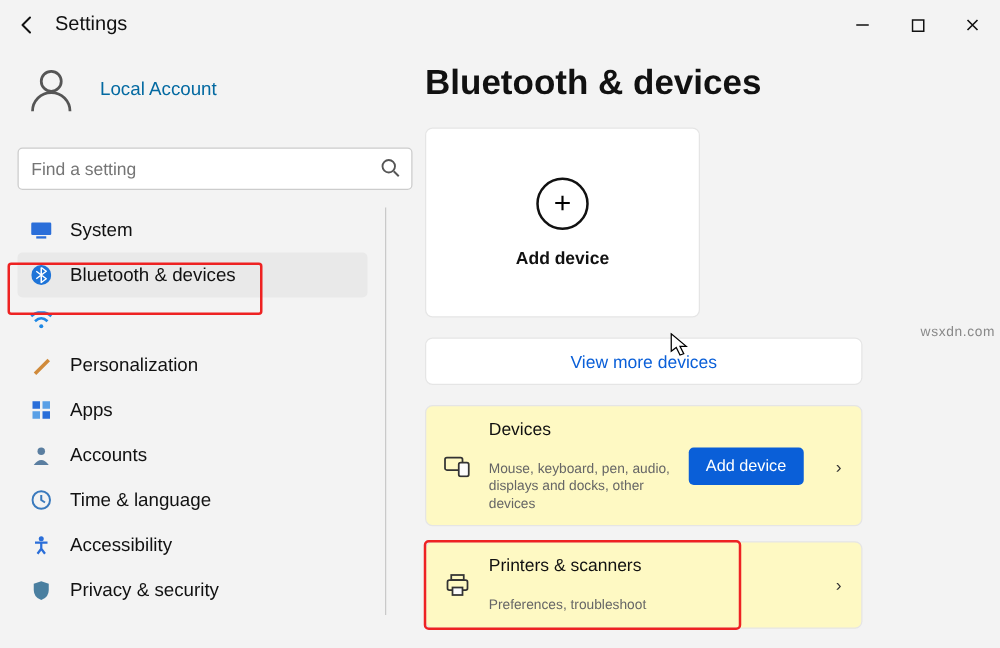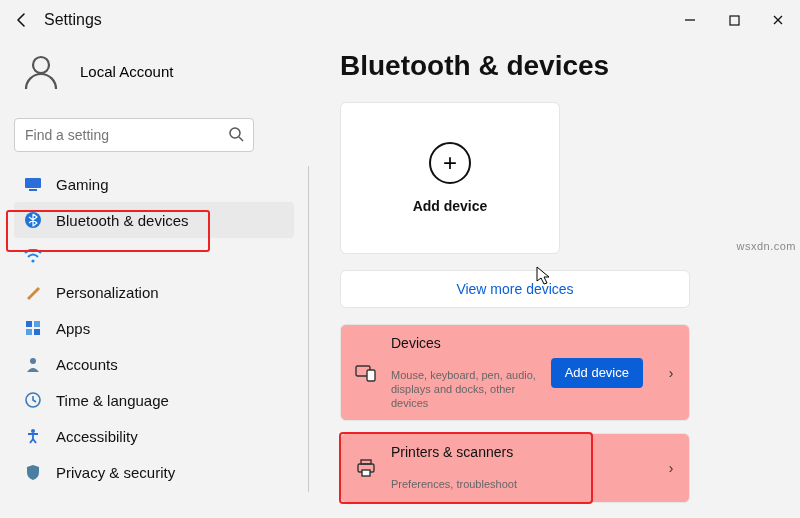--- a/index.html
+++ b/index.html
@@ -13,22 +13,22 @@
   .titlebar .spacer { flex: 1; }
   .titlebar .winbtn { width: 44px; height: 30px; display: flex; align-items: center; justify-content: center; color: #222; }
 
   
   .main { flex: 1; display: flex; }
 
   
   .sidebar { width: 310px; padding: 8px 0 0 14px; position: relative; }
   .user { display: flex; align-items: center; gap: 16px; margin-bottom: 24px; padding-left: 4px;}
   .avatar { width: 46px; height: 46px; display: flex; align-items: center; justify-content: center; color: #555; }
-  .user-label { font-size: 15px; color: #000000; }
-  .search { position: relative; width: 240px; margin-bottom: 14px; }
+  .user-label { font-size: 15px; color: #0369a1; }
+  .search { position: relative; width: 316px; margin-bottom: 14px; }
   .search input { width: 100%; height: 34px; border: 1px solid #ccc; border-radius: 4px; background: #fff; padding: 0 34px 0 10px; font-size: 14px; color: #555; }
   .search .search-icon { position: absolute; right: 10px; top: 8px; color: #555; }
 
   .nav { width: 280px; position: relative; }
   .nav .divider { position: absolute; right: -15px; top: 0; width: 1px; height: 326px; background: #c9c9c9; }
 
   .nav-item { display: flex; align-items: center; gap: 14px; height: 36px; padding: 0 10px; border-radius: 4px; cursor: pointer; font-size: 15px; color: #111; }
   .nav-item.selected { background: #e9e9e9; }
   .nav-ico { width: 18px; height: 18px; display: flex; align-items: center; justify-content: center; font-size: 15px; }
 
@@ -38,33 +38,33 @@
   
   .content { flex: 1; padding: 10px 20px 0 30px; }
   .page-title { font-size: 28px; font-weight: 600; color: #111; margin-bottom: 20px; }
 
   .add-tile { width: 220px; height: 152px; background: #fff; border: 1px solid #e5e5e5; border-radius: 6px; display: flex; flex-direction: column; align-items: center; justify-content: center; gap: 14px; }
   .plus-circle { width: 42px; height: 42px; border: 2px solid #111; border-radius: 50%; display: flex; align-items: center; justify-content: center; font-size: 24px; line-height: 1; }
   .add-tile-label { font-size: 14px; font-weight: 600; color: #111; }
 
   .view-more { margin-top: 16px; width: 350px; height: 38px; background: #fff; border: 1px solid #e5e5e5; border-radius: 6px; display: flex; align-items: center; justify-content: center; font-size: 14px; color: #0a5fd8; cursor: pointer; }
 
-  .row { margin-top: 16px; width: 350px; background: #fca5a5; border: 1px solid #e5e5e5; border-radius: 6px; display: flex; align-items: center; padding: 10px 10px 10px 14px; gap: 14px; position: relative; }
+  .row { margin-top: 16px; width: 350px; background: #fef9c3; border: 1px solid #e5e5e5; border-radius: 6px; display: flex; align-items: center; padding: 10px 10px 10px 14px; gap: 14px; position: relative; }
   .row-ico { width: 22px; height: 22px; display: flex; align-items: center; justify-content: center; color: #333; }
   .row-text { flex: 1; }
   .row-title { font-size: 14px; color: #111; font-weight: 400; }
   .row-sub { font-size: 11px; color: #666; margin-top: 18px; line-height: 1.25; }
   .pill-btn { height: 30px; padding: 0 14px; background: #0a5fd8; color: #fff; border-radius: 4px; font-size: 13px; display: flex; align-items: center; }
   .chev { width: 16px; text-align: center; color: #333; font-size: 14px; margin-left: 6px; }
 
   .hl-printers { position: absolute; left: -2px; top: -2px; right: 96px; bottom: -2px; border: 2px solid #e22; border-radius: 4px; pointer-events: none; }
 
   .cursor { position: absolute; left: 536px; top: 266px; pointer-events: none; }
 
-  .watermark { position: absolute; right: 4px; top: 240px; font-size: 11px; color: #888; letter-spacing: .5px; }
+  .watermark { position: absolute; right: 4px; top: 260px; font-size: 11px; color: #888; letter-spacing: .5px; }
 </style>
 </head>
 <body>
 
 <div class="window">
 
   <div class="titlebar">
     <div class="back">
       <svg width="16" height="16" viewBox="0 0 16 16">
           <path d="M10 2 L4 8 L10 14" stroke="#111" stroke-width="1.6" fill="none" stroke-linecap="round" stroke-linejoin="round"></path>
@@ -115,21 +115,21 @@
       <div class="nav">
         <div class="divider"></div>
 
         <div class="nav-item">
           <span class="nav-ico">
               <svg width="18" height="14" viewBox="0 0 18 14">
                 <rect x="1" y="1" width="16" height="10" rx="1" fill="#2a6ed9"></rect>
                 <rect x="5" y="12" width="8" height="2" fill="#2a6ed9"></rect>
               </svg>
             </span>
-          <span>Gaming</span>
+          <span>System</span>
         </div>
 
         <div class="nav-item selected">
           <span class="nav-ico">
               <svg width="16" height="16" viewBox="0 0 16 16">
                 <circle cx="8" cy="8" r="8" fill="#1e74d8"></circle>
                 <path d="M8 2 L12 5 L4 11 M4 5 L12 11 L8 14 L8 2" stroke="#fff" stroke-width="1.2" fill="none" stroke-linejoin="round"></path>
               </svg>
             </span>
           <span>Bluetooth &amp; devices</span>

